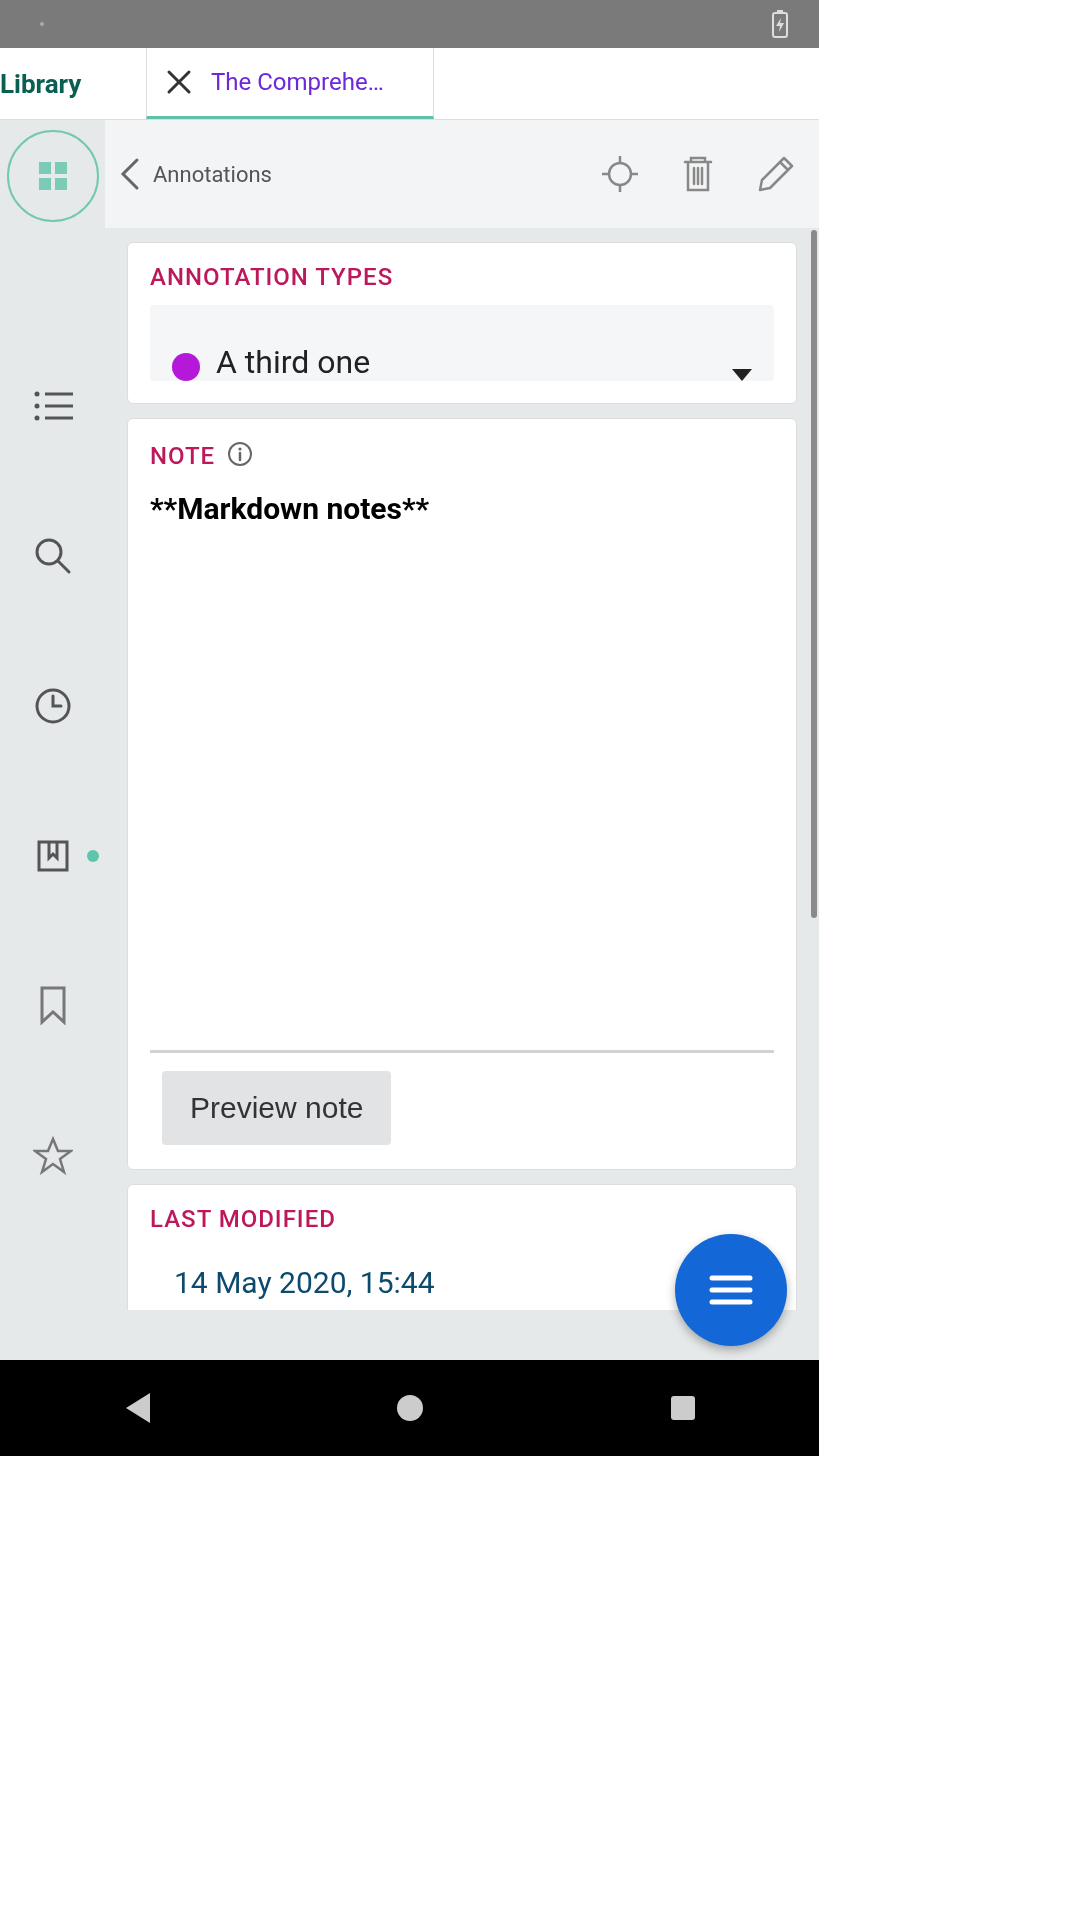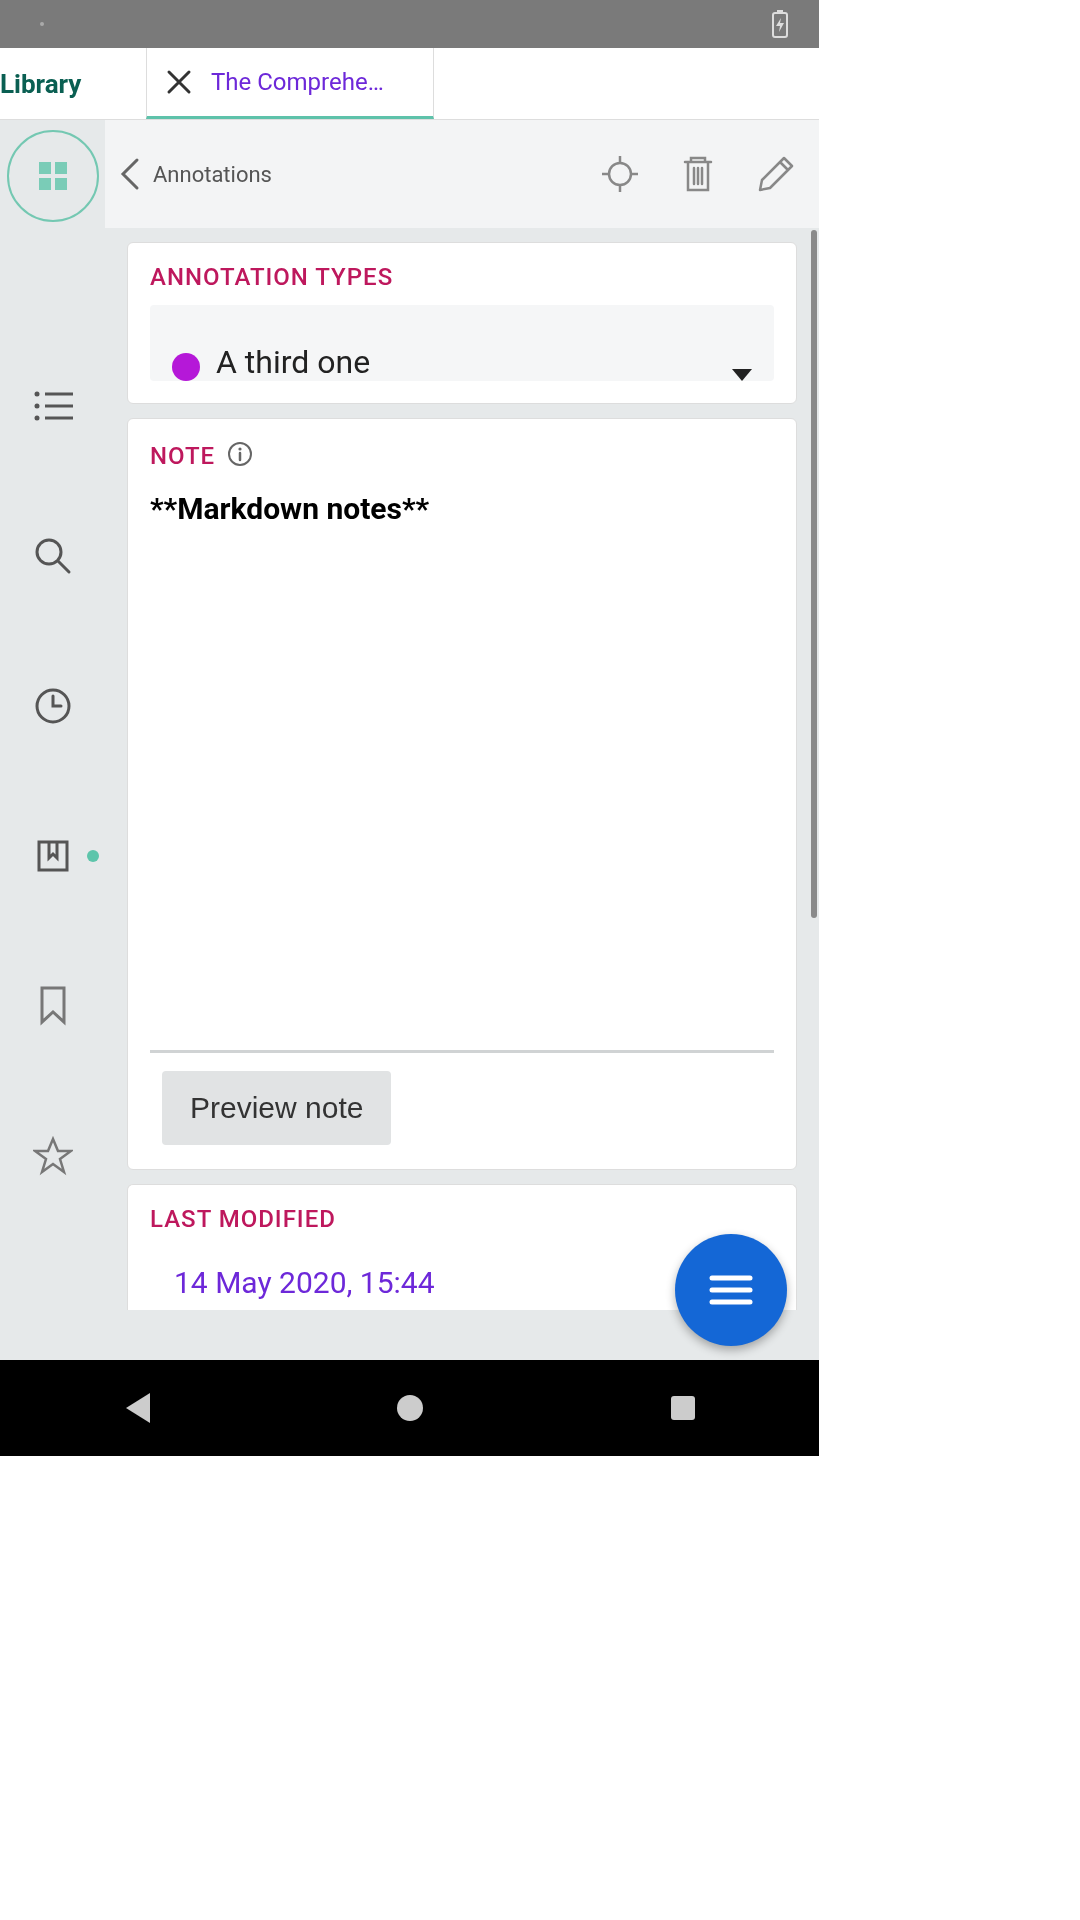--- a/index.html
+++ b/index.html
@@ -47,21 +47,21 @@
   .color-dot { width:28px; height:28px; border-radius:50%; background:#b518d8; }
   .dropdown-text { font-size:32px; color:#222; flex:1; }
   .dropdown-caret svg{display:block;}
 
   .note-card { margin: 14px 22px; background:#fff; border:1px solid #ddd; border-radius:6px; padding: 22px 0 24px 0; }
   .note-header { display:flex; align-items:center; gap:12px; padding: 0 22px 14px 22px; }
   .note-textarea { width: calc(100% - 44px); margin: 0 22px; min-height: 568px; font-size:30px; color:#000000; border:none; border-bottom:3px solid #d0d3d4; resize:none; outline:none; font-family:inherit; padding-top:6px;font-weight:bold; }
   .preview-btn { margin: 14px 0 0 34px; background:#e1e3e4; border:none; border-radius:4px; padding: 20px 28px; font-size:30px; color:#333;text-align:center; }
 
   .lastmod-card { margin: 14px 22px 0 22px; background:#fff; border:1px solid #ddd; border-radius:6px 6px 0 0; padding: 20px 22px 10px 22px; border-bottom:none; }
-  .lastmod-value { font-size:30px; color:#6d28d9; padding: 18px 0 0 24px; }
+  .lastmod-value { font-size:30px; color:#0c4a6e; padding: 18px 0 0 24px; }
 
   
   .fab { position:absolute; right:32px; bottom:14px; width:112px; height:112px; border-radius:50%; background:#1467d6; display:flex; align-items:center; justify-content:center; box-shadow: 0 4px 10px rgba(0,0,0,0.3); }
   .fab svg{display:block;}
 
   
   .nav-bar { height:96px; background:#000; display:flex; align-items:center; justify-content:space-around; }
   .nav-btn { width:60px; height:60px; display:flex; align-items:center; justify-content:center; }
   .nav-btn svg { display:block; }
 </style>

